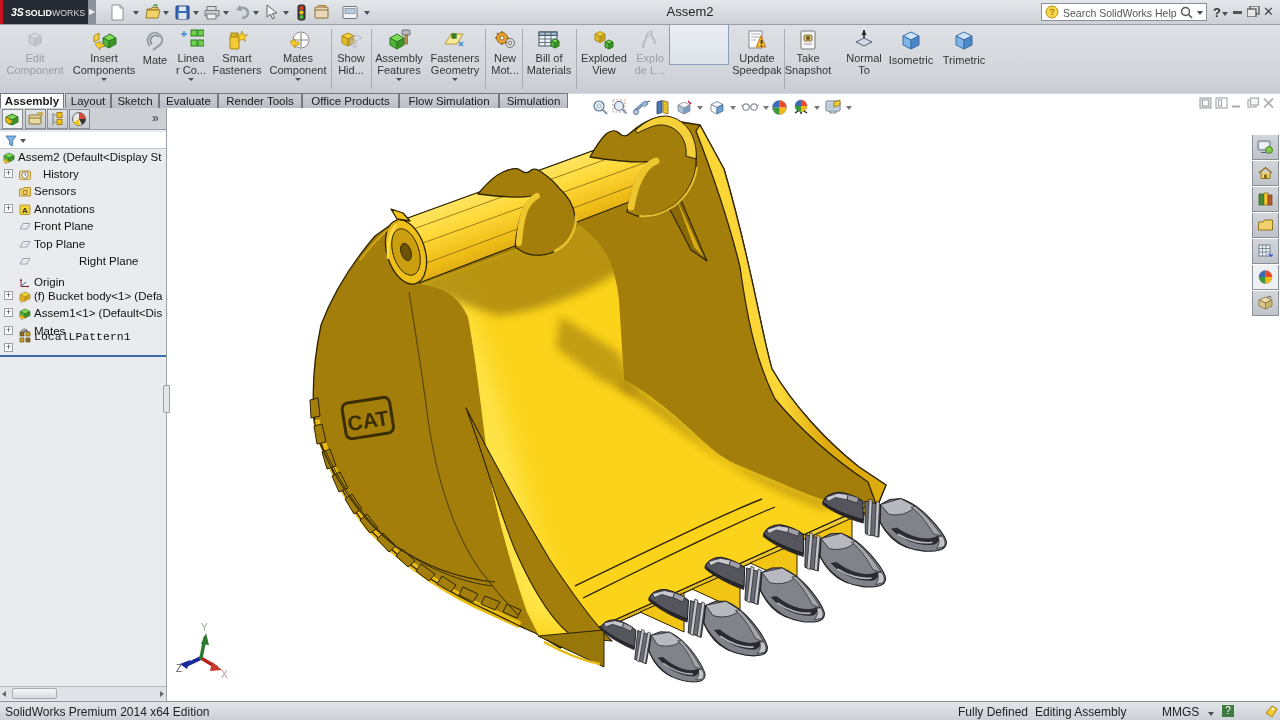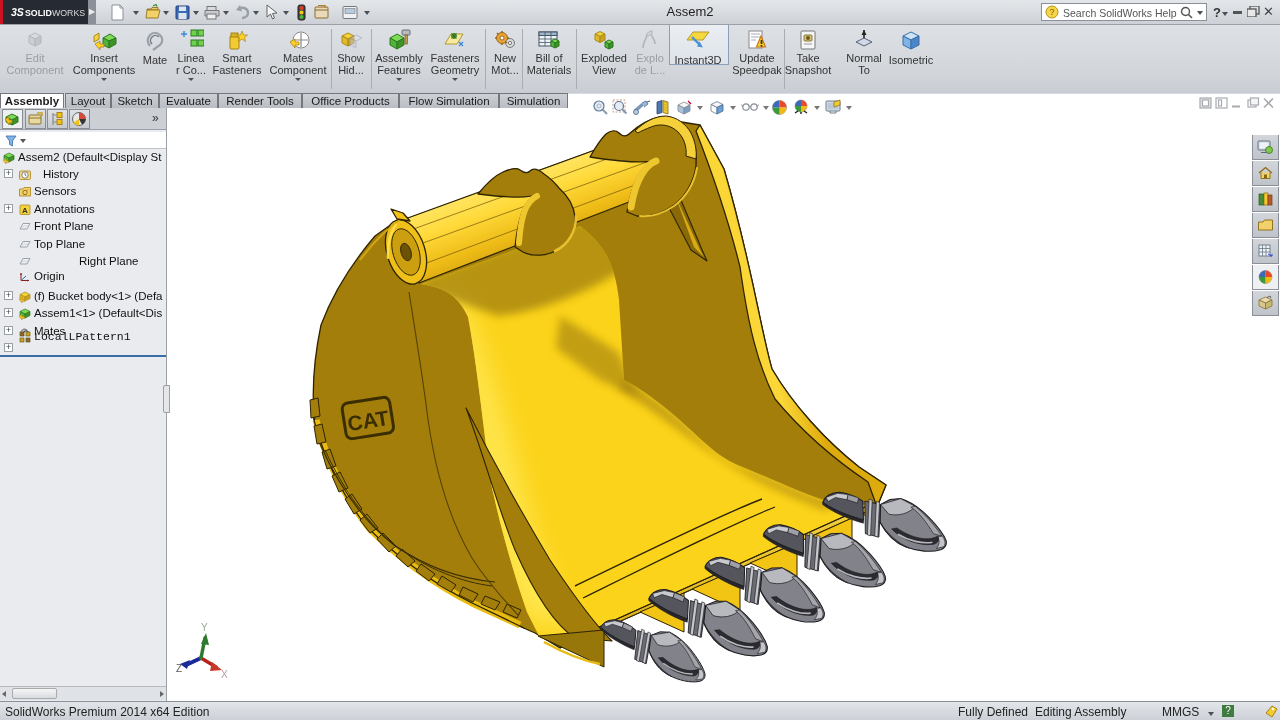--- a/index.html
+++ b/index.html
@@ -346,29 +346,20 @@
 <div class="rbtn" style="left:611px;width:78px;">
       <svg class="rico" width="26" height="24" viewBox="0 0 26 24">
         <g opacity="0.5">
           <path d="M6,20 C6,12 10,12 10,6 M10,6 L14,4 M14,4 C14,10 18,10 18,16" fill="none" stroke="#8a8f96" stroke-width="1.6"></path>
           <path d="M9,7.5 L11,4.5 L15,2.5 L15,6 L11,8 Z" fill="#c8ccd2" stroke="#8a8f96"></path>
         </g>
       </svg>
       <div class="lbl dis">Explo</div>
       <div class="lbl dis">de L...</div>
     </div>
-<div class="rbtn" style="left:659px;width:78px;">
-      <svg class="rico" width="26" height="24" viewBox="0 0 26 24">
-        <path d="M2,12 L8,4 L24,4 L18,12 Z" fill="#f7d83c" stroke="#b09a30"></path>
-        <path d="M7,9 L15,17" stroke="#4a90d9" stroke-width="2.4"></path>
-        <path d="M12,18.5 L18,19.5 L14.5,13.5 Z" fill="#4a90d9"></path>
-      </svg>
-      <div style="height:2px"></div>
-      <div class="lbl ">Instant3D</div>
-    </div>
 <div class="rbtn" style="left:718px;width:78px;">
       <svg class="rico" width="26" height="24" viewBox="0 0 26 24">
         <rect x="5" y="3" width="13" height="17" fill="#fff" stroke="#888"></rect>
         <path d="M7,6 L16,6 M7,9 L16,9 M7,12 L12,12" stroke="#aab" stroke-width="1"></path>
         <path d="M17,8 L21.5,19 L12.5,19 Z" fill="#ffcf24" stroke="#c87818" stroke-width="1.2"></path>
         <rect x="16.6" y="12" width="1.8" height="4" fill="#333"></rect>
         <rect x="16.6" y="17" width="1.8" height="1.6" fill="#333"></rect>
       </svg>
       <div class="lbl ">Update</div>
       <div class="lbl ">Speedpak</div>
@@ -393,20 +384,29 @@
       <div class="lbl ">To</div>
     </div>
 <div class="rbtn" style="left:872px;width:78px;">
       <svg class="rico" width="26" height="24" viewBox="0 0 26 24">
         <path d="M5,8 L13,4 L21,8 L13,12 Z" fill="#cfe3f7" stroke="#3c6ea5"></path>
         <path d="M5,8 L5,17 L13,21 L13,12 Z" fill="#7fb2e5" stroke="#3c6ea5"></path>
         <path d="M21,8 L21,17 L13,21 L13,12 Z" fill="#4a86c8" stroke="#3c6ea5"></path>
       </svg>
       <div style="height:2px"></div>
       <div class="lbl ">Isometric</div>
+    </div>
+<div class="rbtn" style="left:925px;width:78px;">
+      <svg class="rico" width="26" height="24" viewBox="0 0 26 24">
+        <path d="M5,8 L13,4 L21,8 L13,12 Z" fill="#cfe3f7" stroke="#3c6ea5"></path>
+        <path d="M5,8 L5,17 L13,21 L13,12 Z" fill="#7fb2e5" stroke="#3c6ea5"></path>
+        <path d="M21,8 L21,17 L13,21 L13,12 Z" fill="#4a86c8" stroke="#3c6ea5"></path>
+      </svg>
+      <div style="height:2px"></div>
+      <div class="lbl ">Trimetric</div>
     </div>
 <div class="rsep" style="left:331px;"></div>
 <div class="rsep" style="left:371px;"></div>
 
 <div class="rsep" style="left:485px;"></div>
 <div class="rsep" style="left:522px;"></div>
 <div class="rsep" style="left:576px;"></div>
 <div class="rsep" style="left:784px;"></div>
 </div>
 
@@ -600,21 +600,21 @@
       </div>
 <div class="trow" style="top:107.9px;">
         <span style="position:absolute;left:18px;top:2px;">
           <svg width="14" height="13" viewBox="0 0 14 13">
             <path d="M2,9 L5,3.5 L12,3.5 L9,9 Z" fill="#eef1f5" stroke="#8a8f98" stroke-width="0.8"></path>
             <path d="M4,7 L7,5.5 M7,7 L10,5.5" stroke="#b8bdc4" stroke-width="0.6"></path>
           </svg>
         </span>
         <span class="tx" style="left:34px;padding-left:45px;">Right Plane</span>
       </div>
-<div class="trow" style="top:123px;">
+<div class="trow" style="top:129px;">
         <span style="position:absolute;left:18px;top:2px;">
           <svg width="14" height="13" viewBox="0 0 14 13">
             <path d="M3,10.5 L3,3 M3,10.5 L11,10.5" stroke="#8a2020" stroke-width="1" fill="none"></path>
             <path d="M3,3 L2,5 L4,5 Z M11,10.5 L9,9.5 L9,11.5 Z" fill="#8a2020"></path>
             <path d="M3,10.5 L8,6" stroke="#2a6ab0" stroke-width="1"></path>
           </svg>
         </span>
         <span class="tx" style="left:34px;">Origin</span>
       </div>
 <div class="expbox" style="top:145.7px;">+</div>

